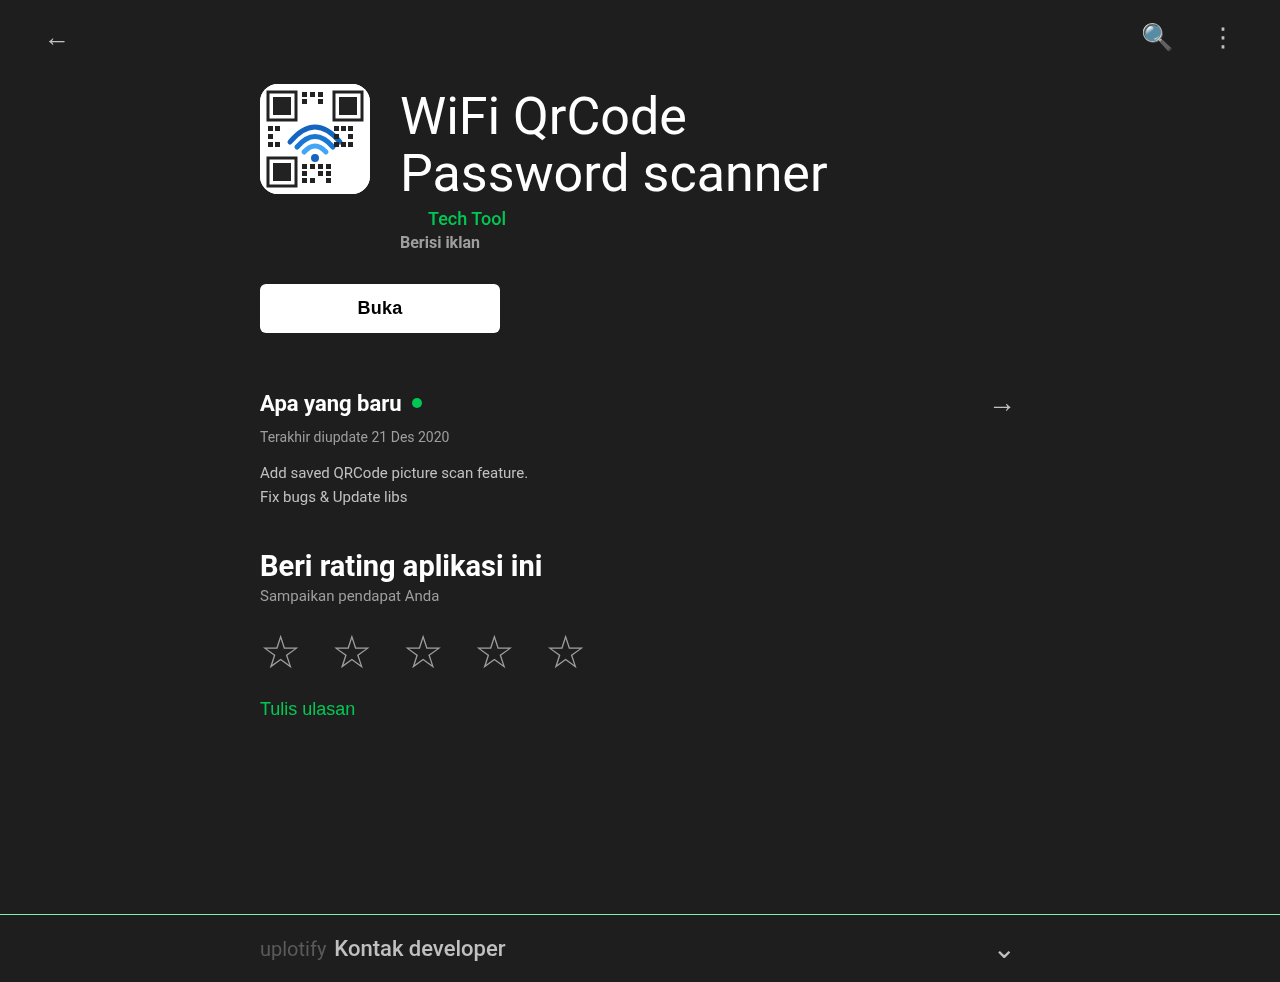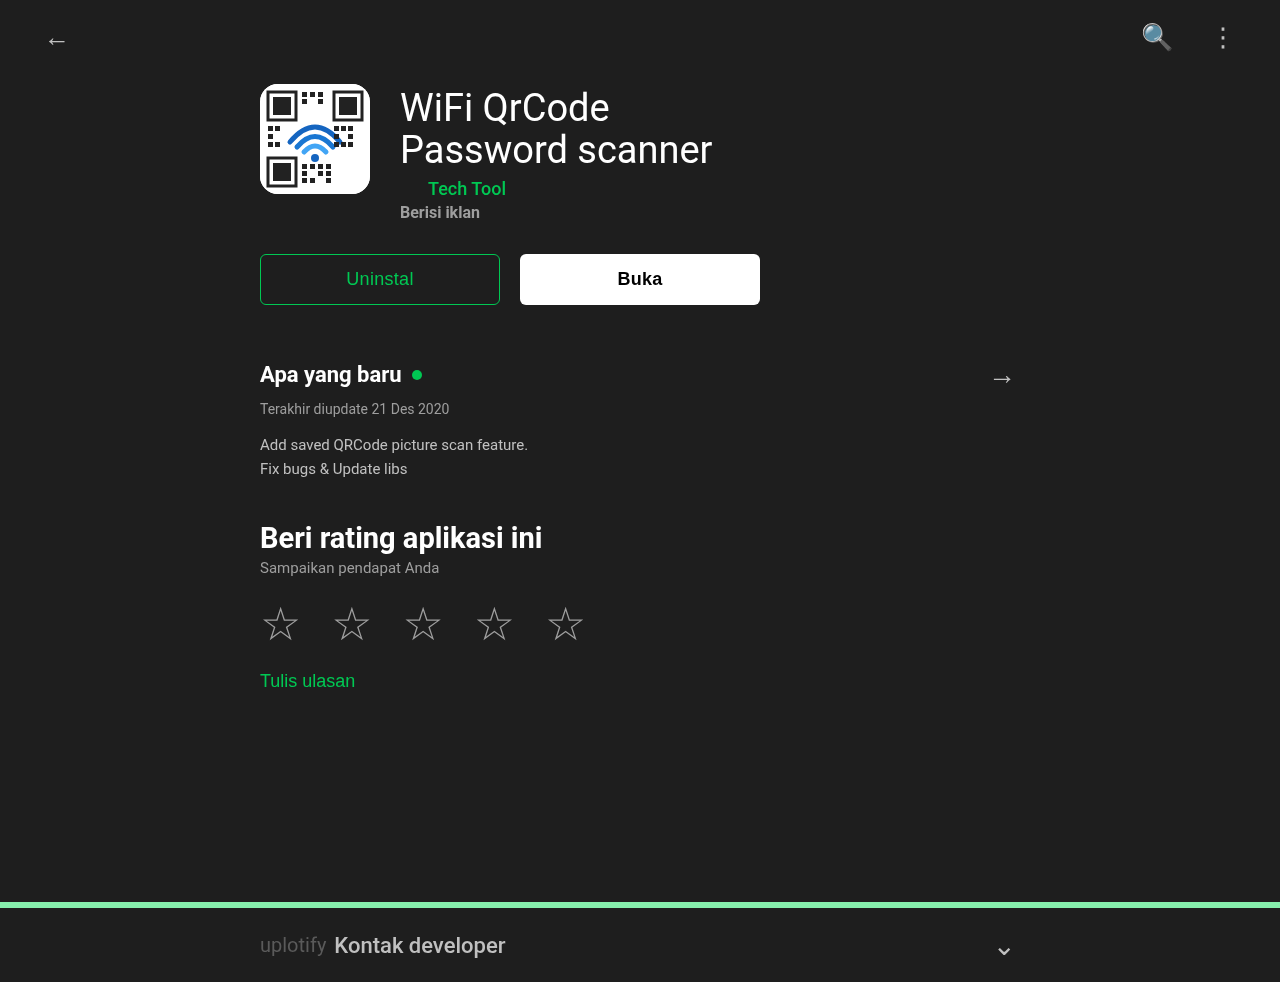--- a/index.html
+++ b/index.html
@@ -71,21 +71,21 @@
     }
 
     .app-info {
       display: flex;
       flex-direction: column;
       justify-content: center;
       padding-top: 4px;
     }
 
     .app-title {
-      font-size: 38px;
+      font-size: 52px;
       font-weight: 400;
       color: #ffffff;
       line-height: 1.1;
       margin-bottom: 6px;
     }
 
     .app-developer {
       font-size: 18px;
       color: #00c853;
       margin-bottom: 4px;
@@ -227,23 +227,23 @@
       font-weight: 400;
       cursor: pointer;
       padding: 0;
     }
 
     .bottom-bar {
       position: absolute;
       bottom: 0;
       left: 0;
       right: 0;
-      height: 80px;
+      height: 68px;
       background: #1e1e1e;
-      border-top: 6px solid #86efac;
+      border-top: 1px solid #86efac;
       display: flex;
       align-items: center;
       padding: 0 260px;
       justify-content: space-between;
     }
 
     .bottom-bar-label {
       font-size: 22px;
       font-weight: 500;
       color: #c0c0c0;
@@ -331,21 +331,20 @@
       <div class="app-title">
         <span>WiFi QrCode</span><br>
         <span>Password scanner</span>
       </div>
       <div class="app-developer">Tech Tool</div>
       <div class="app-subtitle">Berisi iklan</div>
     </div>
   </div>
 
   <div class="action-buttons">
-    <button class="btn-uninstall">Uninstal</button>
     <button class="btn-open">Buka</button>
   </div>
 
   <div class="section">
     <div class="section-header">
       <div class="section-title-row">
         <span class="section-title">Apa yang baru</span>
         <span class="green-dot"></span>
       </div>
       <button class="arrow-btn">→</button>

